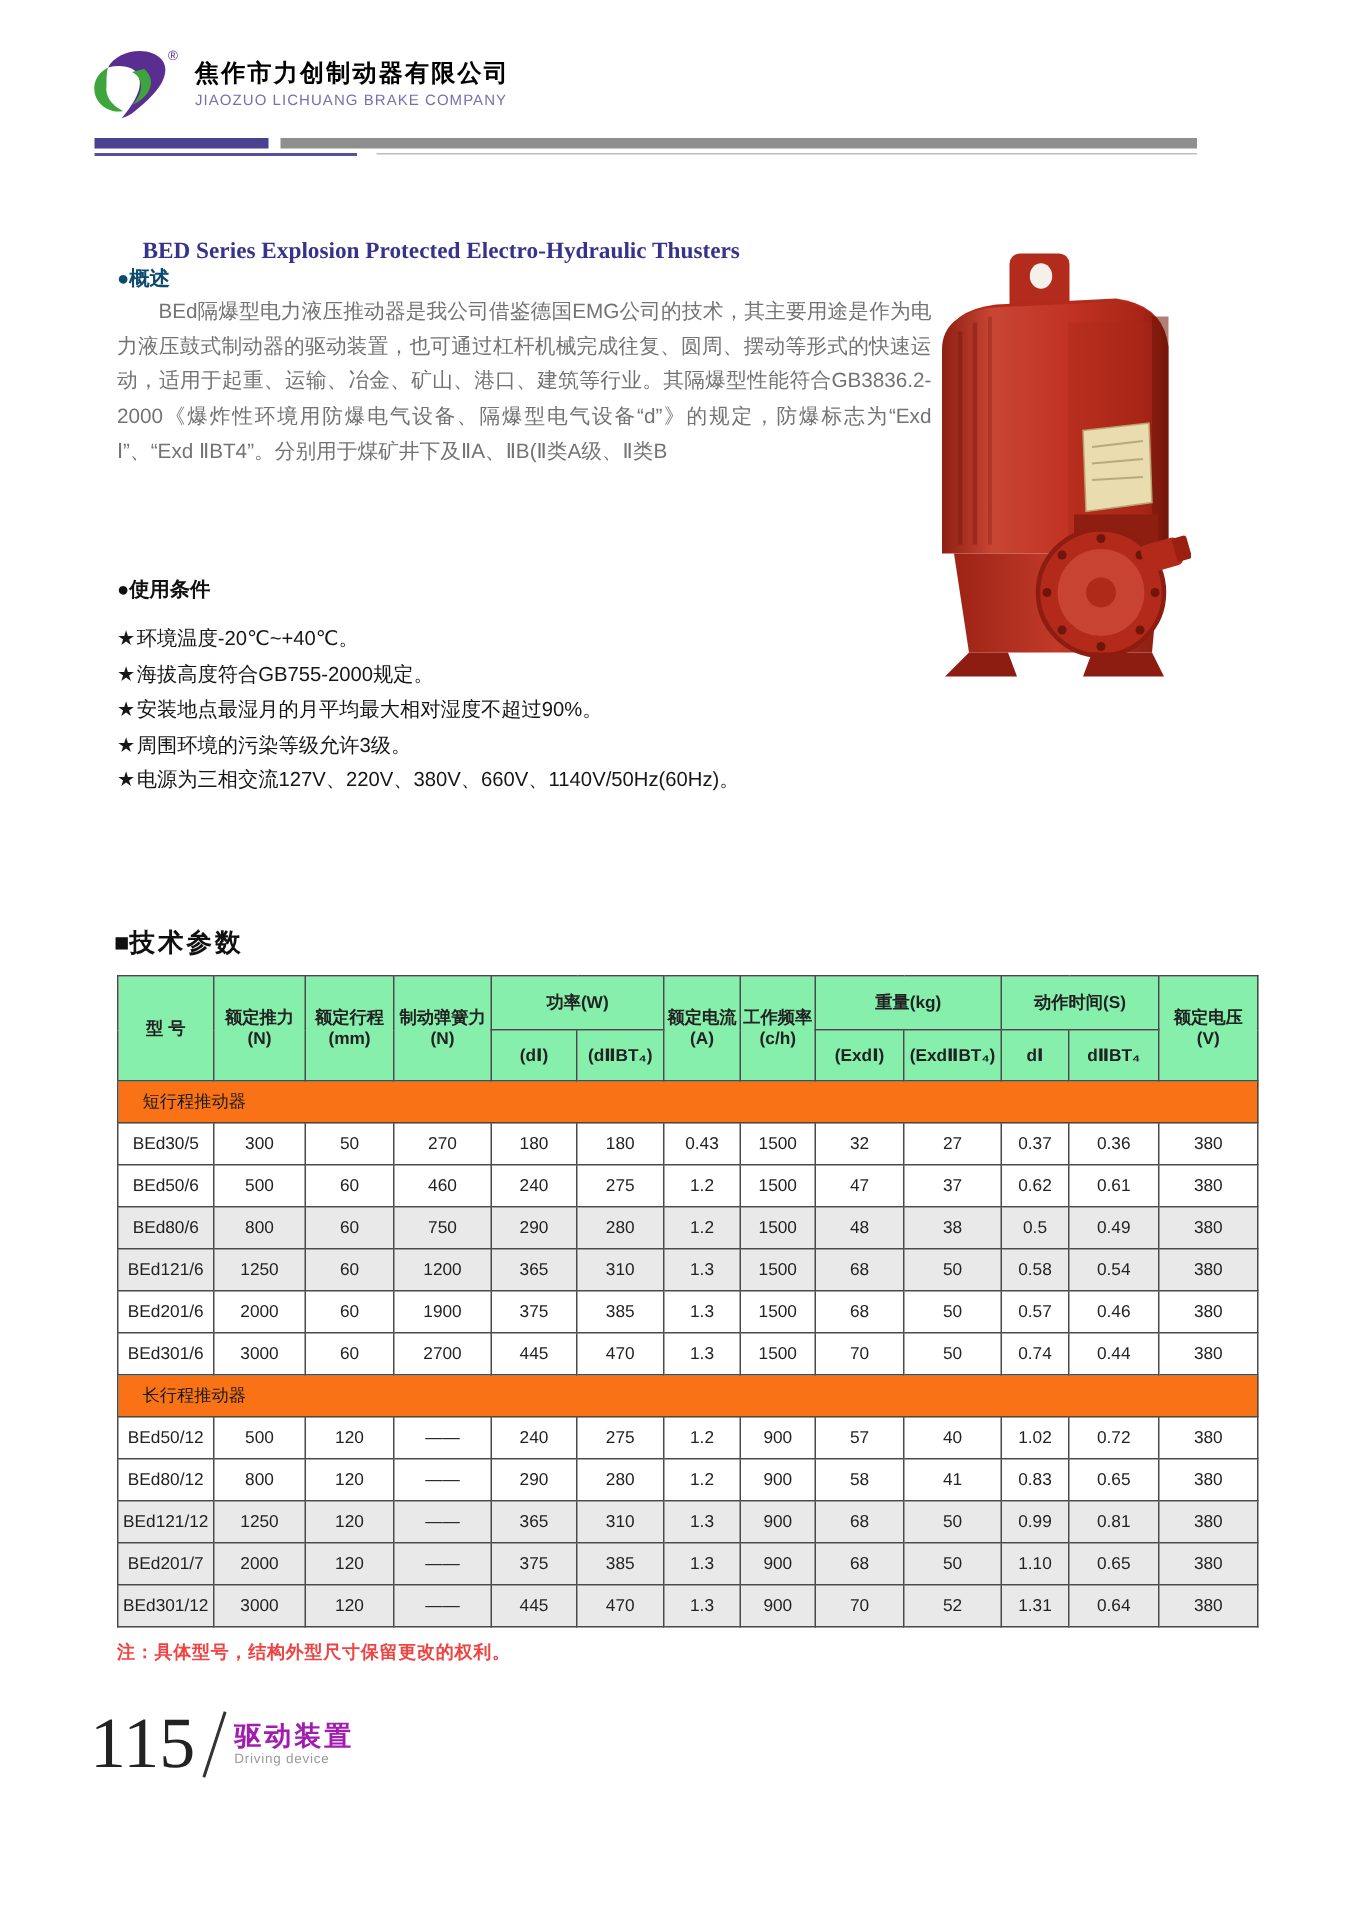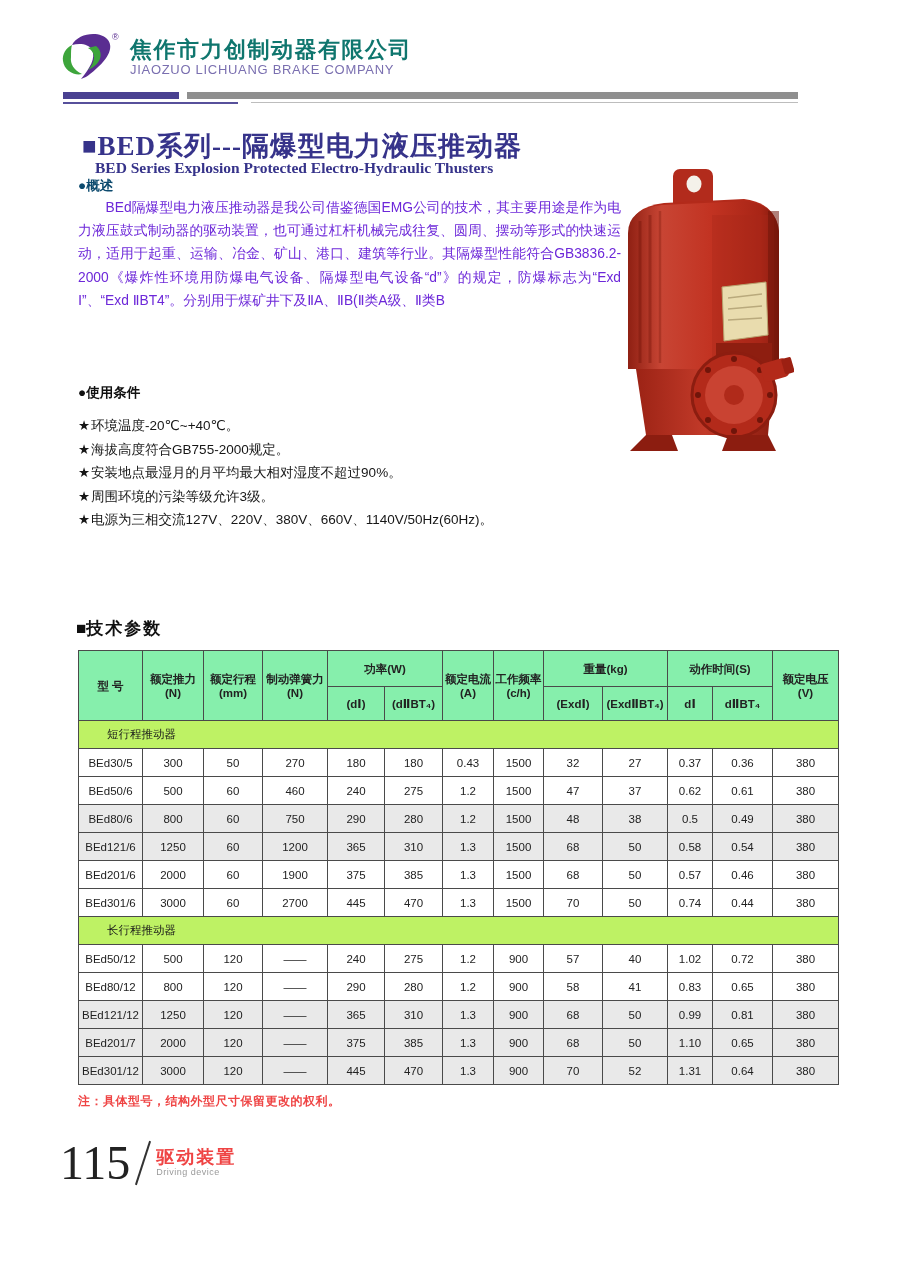--- a/index.html
+++ b/index.html
@@ -3,39 +3,39 @@
 <meta charset="utf-8">
 <style>
   html,body{margin:0;padding:0;background:#fff;}
   .page{position:relative;width:900px;height:1273px;background:#ffffff;overflow:hidden;
         font-family:"Liberation Sans","DejaVu Sans",sans-serif;color:#1a1a1a;}
 
   
   .logo-row{position:absolute;left:58px;top:30px;display:flex;align-items:flex-start;gap:8px;}
   .logo-svg{width:64px;height:52px;display:block;}
   .company-text{margin-top:10px;}
-  .company-cn{font-size:22px;font-weight:bold;color:#0f766e;letter-spacing:1.5px;line-height:20px;}
-  .company-en{font-size:13px;color:#7a6fb0;letter-spacing:0.7px;margin-top:2px;}
+  .company-cn{font-size:16px;font-weight:bold;color:#000000;letter-spacing:1.5px;line-height:20px;}
+  .company-en{font-size:10px;color:#7a6fb0;letter-spacing:0.7px;margin-top:2px;}
 
   .divider-navy{position:absolute;left:63px;top:92px;width:116px;height:7px;background:#4a4191;}
   .divider-navy-line{position:absolute;left:63px;top:102px;width:175px;height:2px;background:#57509b;}
   .divider-gray{position:absolute;left:187px;top:92px;width:611px;height:7px;background:#8f8f8f;}
   .divider-gray-line{position:absolute;left:251px;top:102px;width:547px;height:1px;background:#bdbdbd;}
 
   
   .title-cn{position:absolute;left:82px;top:128px;font-family:"Liberation Serif","DejaVu Serif",serif;
             font-weight:bold;font-size:27px;color:#36338a;letter-spacing:1px;white-space:nowrap;}
   .title-cn .sq{font-family:"Liberation Sans",sans-serif;font-size:24px;vertical-align:1px;}
   .title-en{position:absolute;left:95px;top:159px;font-family:"Liberation Serif","DejaVu Serif",serif;
             font-weight:bold;font-size:15.5px;color:#36338a;}
 
   .sec-heading{position:absolute;font-size:13.5px;font-weight:bold;color:#0c4a6e;}
   .overview-heading{left:78px;top:177px;}
   .overview-para{position:absolute;left:78px;top:196px;width:543px;font-size:13.8px;line-height:23.2px;
-                 text-align:justify;text-indent:2em;color:#6d28d9;}
+                 text-align:justify;text-indent:2em;color:#737373;}
 
   
   .product{position:absolute;left:616px;top:163px;width:178px;height:294px;}
 
   
   .conditions{position:absolute;left:78px;top:384px;}
   .cond-heading{font-size:13.5px;font-weight:bold;color:#101010;margin-bottom:12px;}
   .cond-item{font-size:13.5px;line-height:23.6px;color:#161616;}
   .star{margin-right:1px;}
 
@@ -43,31 +43,31 @@
   .tech-heading{position:absolute;left:76px;top:617px;font-size:17px;font-weight:bold;color:#101010;letter-spacing:2px;}
   .tech-heading .sq{letter-spacing:0;}
 
   table.tech{position:absolute;left:78px;top:650px;width:760px;border-collapse:collapse;
              table-layout:fixed;text-align:center;color:#222;}
   table.tech th,table.tech td{border:1px solid #4a4a4a;padding:0;}
   table.tech thead th{font-weight:bold;font-size:11.5px;white-space:pre-line;line-height:14px;background:#86efac;}
   table.tech thead tr:first-child th{height:35px;}
   table.tech thead tr:last-child th{height:33px;}
   table.tech tbody td{font-size:11.5px;height:27px;background:#fff;}
-  table.tech tr.group-row td{text-align:left;padding-left:28px;background:#bef264;font-size:11.5px;color:#1a1a1a;}
+  table.tech tr.group-row td{text-align:left;padding-left:16px;background:#f97316;font-size:11.5px;color:#1a1a1a;}
   table.tech tr.shaded td{background:#e9e9e9;}
 
   .note{position:absolute;left:78px;top:1093px;font-size:12px;font-weight:bold;color:#ef4444;letter-spacing:0.5px;}
 
   
   .footer{position:absolute;left:60px;top:1138px;display:flex;align-items:flex-start;}
   .page-num{font-family:"Liberation Serif","DejaVu Serif",serif;font-size:48px;line-height:50px;color:#222;}
   .slash-mark{width:2px;height:46px;background:#333;transform:rotate(18deg);margin:2px 12px 0 12px;}
   .footer-text{margin-top:10px;}
-  .section-cn{font-size:18px;font-weight:bold;color:#ef4444;letter-spacing:2px;line-height:19px;}
+  .section-cn{font-size:18px;font-weight:bold;color:#a21caf;letter-spacing:2px;line-height:19px;}
   .section-en{font-size:9px;color:#9a9a9a;letter-spacing:0.5px;}
 </style>
 </head>
 <body>
 
 <div class="page">
 
   <div class="logo-row">
     <svg class="logo-svg" viewBox="0 0 64 52">
       <path d="M14,15 C20,3 42,0 50,10 C56,18 50,30 32,44 C30,46 26,48 23,49 C32,38 38,28 34,20 C31,14 22,13 14,15 Z" fill="#5a2d91"></path>
@@ -78,21 +78,20 @@
     <div class="company-text">
       <div class="company-cn">焦作市力创制动器有限公司</div>
       <div class="company-en">JIAOZUO LICHUANG BRAKE COMPANY</div>
     </div>
   </div>
   <div class="divider-navy"></div>
   <div class="divider-navy-line"></div>
   <div class="divider-gray"></div>
   <div class="divider-gray-line"></div>
 
-  <div class="title-cn"><span class="sq">■</span><span>BED系列---隔爆型电力液压推动器</span></div>
   <div class="title-en">BED Series Explosion Protected Electro-Hydraulic Thusters</div>
 
   <div class="sec-heading overview-heading"><span>●</span><span>概述</span></div>
   <div class="overview-para">BEd隔爆型电力液压推动器是我公司借鉴德国EMG公司的技术，其主要用途是作为电力液压鼓式制动器的驱动装置，也可通过杠杆机械完成往复、圆周、摆动等形式的快速运动，适用于起重、运输、冶金、矿山、港口、建筑等行业。其隔爆型性能符合GB3836.2-2000《爆炸性环境用防爆电气设备、隔爆型电气设备“d”》的规定，防爆标志为“Exd Ⅰ”、“Exd ⅡBT4”。分别用于煤矿井下及ⅡA、ⅡB(Ⅱ类A级、Ⅱ类B</div>
 
   <svg class="product" viewBox="0 0 178 294">
     <defs>
       <linearGradient id="bodyGrad" x1="0" y1="0" x2="1" y2="0">
         <stop offset="0" stop-color="#8f2013"></stop>
         <stop offset="0.22" stop-color="#c84534"></stop>

